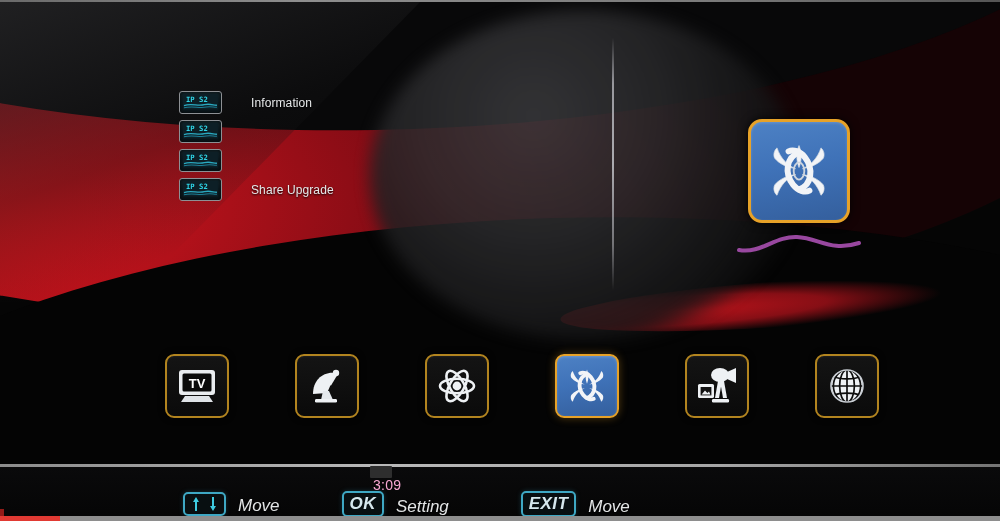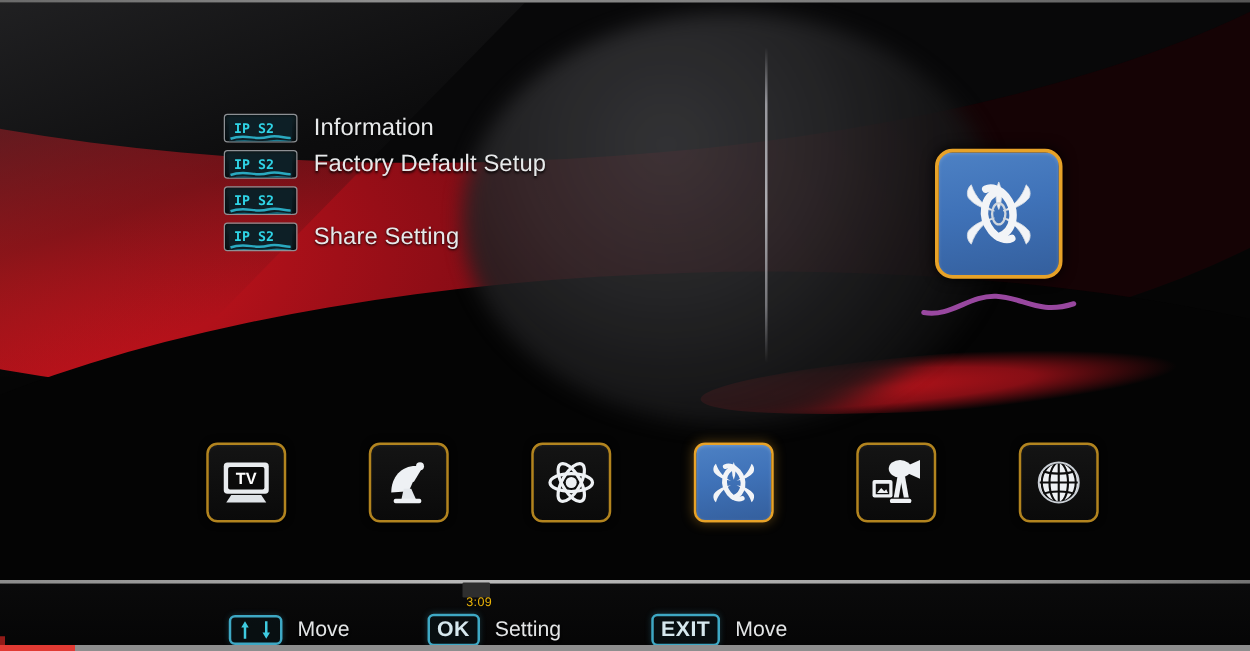--- a/index.html
+++ b/index.html
@@ -129,31 +129,30 @@
   .menu-badge {
     position: relative;
     width: 41px;
     height: 21px;
     flex: 0 0 auto;
     border: 1px solid #8d9094;
     border-radius: 3px;
     background: linear-gradient(180deg, #13262c 0%, #0c1a20 48%, #0a161b 100%);
     box-shadow: inset 0 0 4px rgba(0,0,0,.8);
     overflow: hidden;
-    padding-left: 16px;
   }
   .menu-badge .glyph {
     position: absolute;
     inset: 2px 3px 3px 3px;
     display: block;
   }
   .menu-label {
-    margin-left: 13px;
+    margin-left: 29px;
     color: #e7e9ea;
-    font-size: 19px;
+    font-size: 12px;
     letter-spacing: .1px;
     text-shadow: 0 1px 2px rgba(0,0,0,.95);
     white-space: nowrap;
   }
 
   
   .panel-title {
     position: absolute;
     left: 745px;
     top: 57px;
@@ -223,21 +222,22 @@
   }
   .hints {
     position: absolute;
     left: 183px;
     top: 491px;
     display: flex;
     align-items: center;
   }
   .hint {
     display: flex;
-    align-items: center;
+    align-items: flex-end;
+    font-style: italic;
   }
   .key-box {
     border: 2px solid #3ea8c4;
     border-radius: 5px;
     color: #d6e8ee;
     font-size: 17px;
     font-weight: 600;
     letter-spacing: .4px;
     padding: 1px 6px 2px 6px;
     line-height: 19px;
@@ -258,22 +258,22 @@
     text-shadow: 0 1px 2px rgba(0,0,0,.9);
   }
   .gap-ok { margin-left: 62px; }
   .gap-exit { margin-left: 72px; }
 
   
   .vp-timestamp {
     position: absolute;
     left: 373px;
     top: 477px;
-    color: #eab308;
-    font-size: 10px;
+    color: #f9a8d4;
+    font-size: 14px;
     letter-spacing: .3px;
   }
   .vp-thumb {
     position: absolute;
     left: 370px;
     top: 466px;
     width: 22px;
     height: 12px;
     background: #2e2e2e;
     border-radius: 1px;
@@ -339,21 +339,20 @@
 
     <div class="menu-row">
       <span class="menu-badge">
         <svg class="glyph" viewBox="0 0 36 16" preserveAspectRatio="none">
           <rect x="0" y="0" width="36" height="16" fill="#0d1f26"></rect>
           <text x="3" y="8.5" font-family="DejaVu Sans Mono, monospace" font-size="7.5" font-weight="bold" fill="#2fd4e6">IP S2</text>
           <path d="M1 12 C 9 9, 15 13, 22 11 C 28 9.5, 32 12, 35 11.5" fill="none" stroke="#2aa9c0" stroke-width="1.4"></path>
           <path d="M1 14.2 C 10 12, 17 15, 24 13.4 C 29 12.4, 32 14, 35 13.6" fill="none" stroke="#1d7f95" stroke-width="1.1"></path>
         </svg>
       </span>
-      <span class="menu-label">Factory Default Setup</span>
     </div>
 
     <div class="menu-row">
       <span class="menu-badge">
         <svg class="glyph" viewBox="0 0 36 16" preserveAspectRatio="none">
           <rect x="0" y="0" width="36" height="16" fill="#0d1f26"></rect>
           <text x="3" y="8.5" font-family="DejaVu Sans Mono, monospace" font-size="7.5" font-weight="bold" fill="#2fd4e6">IP S2</text>
           <path d="M1 12 C 9 9, 15 13, 22 11 C 28 9.5, 32 12, 35 11.5" fill="none" stroke="#2aa9c0" stroke-width="1.4"></path>
           <path d="M1 14.2 C 10 12, 17 15, 24 13.4 C 29 12.4, 32 14, 35 13.6" fill="none" stroke="#1d7f95" stroke-width="1.1"></path>
         </svg>
@@ -362,21 +361,21 @@
 
     <div class="menu-row">
       <span class="menu-badge">
         <svg class="glyph" viewBox="0 0 36 16" preserveAspectRatio="none">
           <rect x="0" y="0" width="36" height="16" fill="#0d1f26"></rect>
           <text x="3" y="8.5" font-family="DejaVu Sans Mono, monospace" font-size="7.5" font-weight="bold" fill="#2fd4e6">IP S2</text>
           <path d="M1 12 C 9 9, 15 13, 22 11 C 28 9.5, 32 12, 35 11.5" fill="none" stroke="#2aa9c0" stroke-width="1.4"></path>
           <path d="M1 14.2 C 10 12, 17 15, 24 13.4 C 29 12.4, 32 14, 35 13.6" fill="none" stroke="#1d7f95" stroke-width="1.1"></path>
         </svg>
       </span>
-      <span class="menu-label">Share Setting</span>
+      <span class="menu-label">Share Upgrade</span>
     </div>
 
   </div>
 
 
   <div class="big-icon">
     <svg width="74" height="74" viewBox="0 0 64 64">
       <g fill="#f2f4f7" stroke="#d8dde4" stroke-width="0.6">
         <path d="M13 12 C 16 21, 22 27, 29 30 C 22 29, 15 26, 11 21 C 9.5 18, 10.5 14, 13 12 Z"></path>
         <path d="M51 12 C 48 21, 42 27, 35 30 C 42 29, 49 26, 53 21 C 54.5 18, 53.5 14, 51 12 Z"></path>

